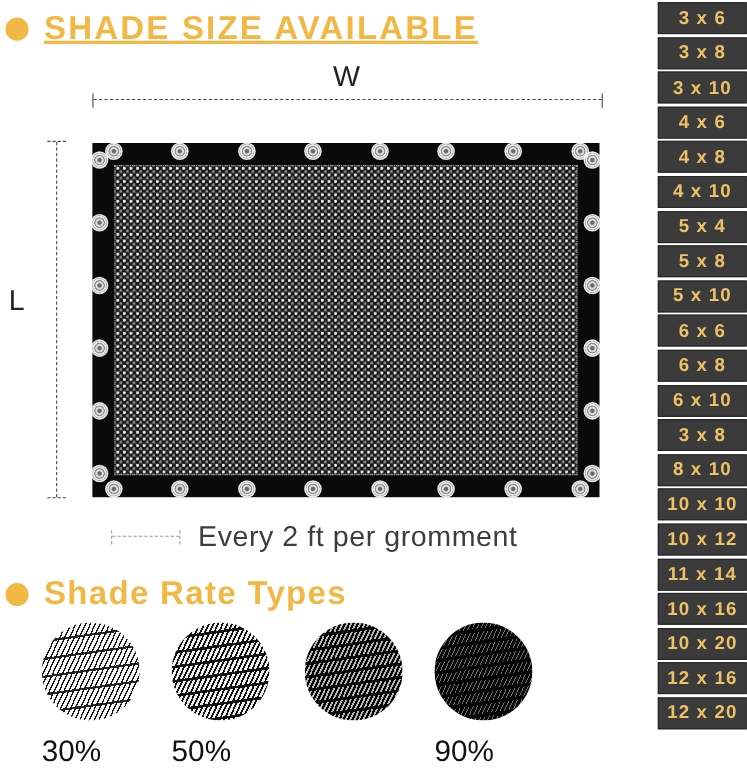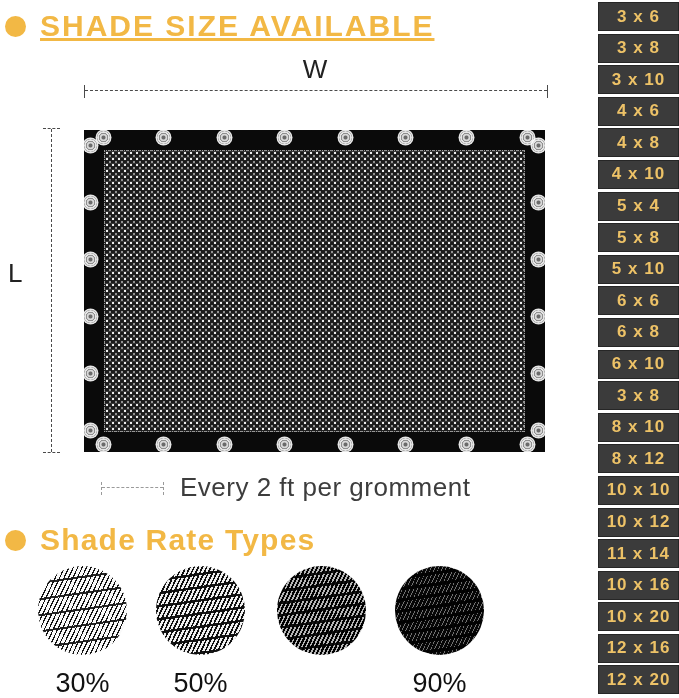--- a/index.html
+++ b/index.html
@@ -56,21 +56,21 @@
     repeating-linear-gradient(115deg, #141414 0 1.2px, #fafafa 1.2px 4px);}
   .s50{background:
     repeating-linear-gradient(172deg, rgba(10,10,10,0.95) 0 2.4px, rgba(0,0,0,0) 2.4px 13px),
     repeating-linear-gradient(115deg, #101010 0 1.6px, #f0f0f0 1.6px 3.8px);}
   .s70{background:
     repeating-linear-gradient(172deg, rgba(0,0,0,0.9) 0 2.6px, rgba(0,0,0,0) 2.6px 12px),
     repeating-linear-gradient(115deg, #000 0 2px, #b5b5b5 2px 3.6px);}
   .s90{background:
     repeating-linear-gradient(172deg, rgba(0,0,0,0.95) 0 3px, rgba(0,0,0,0) 3px 11px),
     repeating-linear-gradient(115deg, #060606 0 2.6px, #6e6e6e 2.6px 3.4px);}
-  .swatch-label{position:absolute;top:668px;width:89px;text-align:center;
+  .swatch-label{position:absolute;top:668px;width:89px;text-align:left;
     font-size:27px;color:#111;}
 
   
   .size-list{position:absolute;left:598px;top:2px;width:81px;
     display:flex;flex-direction:column;gap:2.6px;box-sizing:border-box;}
   .size-chip{height:29px;flex:0 0 29px;background:var(--chip-bg);
     border:1px solid #262626;border-radius:0;box-sizing:border-box;
     display:flex;align-items:center;justify-content:center;}
   .size-chip span{color:var(--chip-text);font-weight:700;font-size:17px;
     letter-spacing:1px;white-space:nowrap;}
@@ -183,23 +183,20 @@
       <div class="size-chip">
         <span>6 x 10</span>
       </div>
       <div class="size-chip">
         <span>3 x 8</span>
       </div>
       <div class="size-chip">
         <span>8 x 10</span>
       </div>
       <div class="size-chip">
-        <span>8 x 12</span>
-      </div>
-      <div class="size-chip">
         <span>10 x 10</span>
       </div>
       <div class="size-chip">
         <span>10 x 12</span>
       </div>
       <div class="size-chip">
         <span>11 x 14</span>
       </div>
       <div class="size-chip">
         <span>10 x 16</span>

